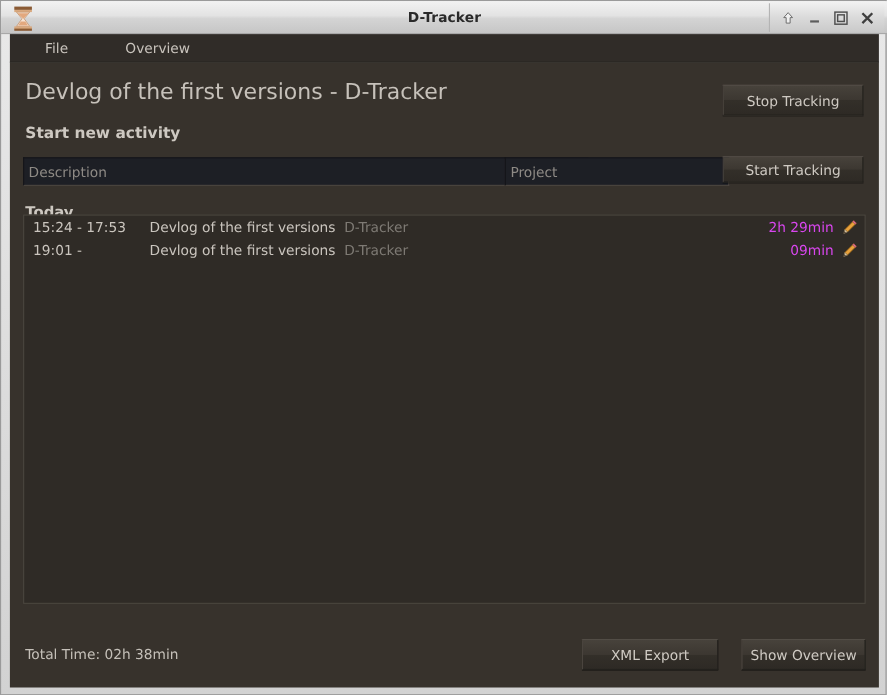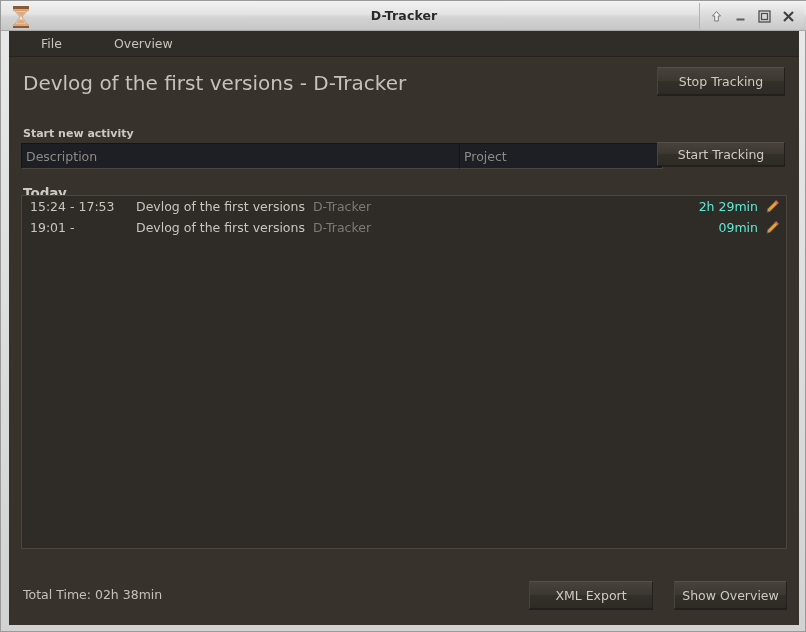--- a/index.html
+++ b/index.html
@@ -130,29 +130,29 @@
     box-sizing: border-box;
     display: flex;
     align-items: center;
     justify-content: center;
     cursor: default;
     box-shadow: 0 1px 0 rgba(0,0,0,0.35);
   }
 
   .btn-stop {
     position: absolute;
-    right: 14px; top: 10px;
+    right: 14px; top: 20px;
     width: 128px; height: 28px;
   }
 
   
   .section-label {
     position: absolute;
-    left: 14px; top: 70px;
-    font-size: 11px;
+    left: 14px; top: 56px;
+    font-size: 14px;
     font-weight: bold;
     color: #cdc8c1;
   }
 
   .input-row {
     position: absolute;
     left: 0; top: 86px;
     width: 790px;
     height: 28px;
   }
@@ -220,21 +220,21 @@
     color: #cac5be;
     margin-right: 8px;
   }
   .row-project {
     flex: 1 1 auto;
     color: #7e7a74;
   }
   .row-duration {
     flex: 0 0 auto;
     text-align: left;
-    color: #5eead4;
+    color: #d946ef;
     margin-right: 7px;
   }
   .pencil {
     flex: 0 0 auto;
     width: 15px; height: 15px;
     display: block;
     cursor: pointer;
   }
 
   

